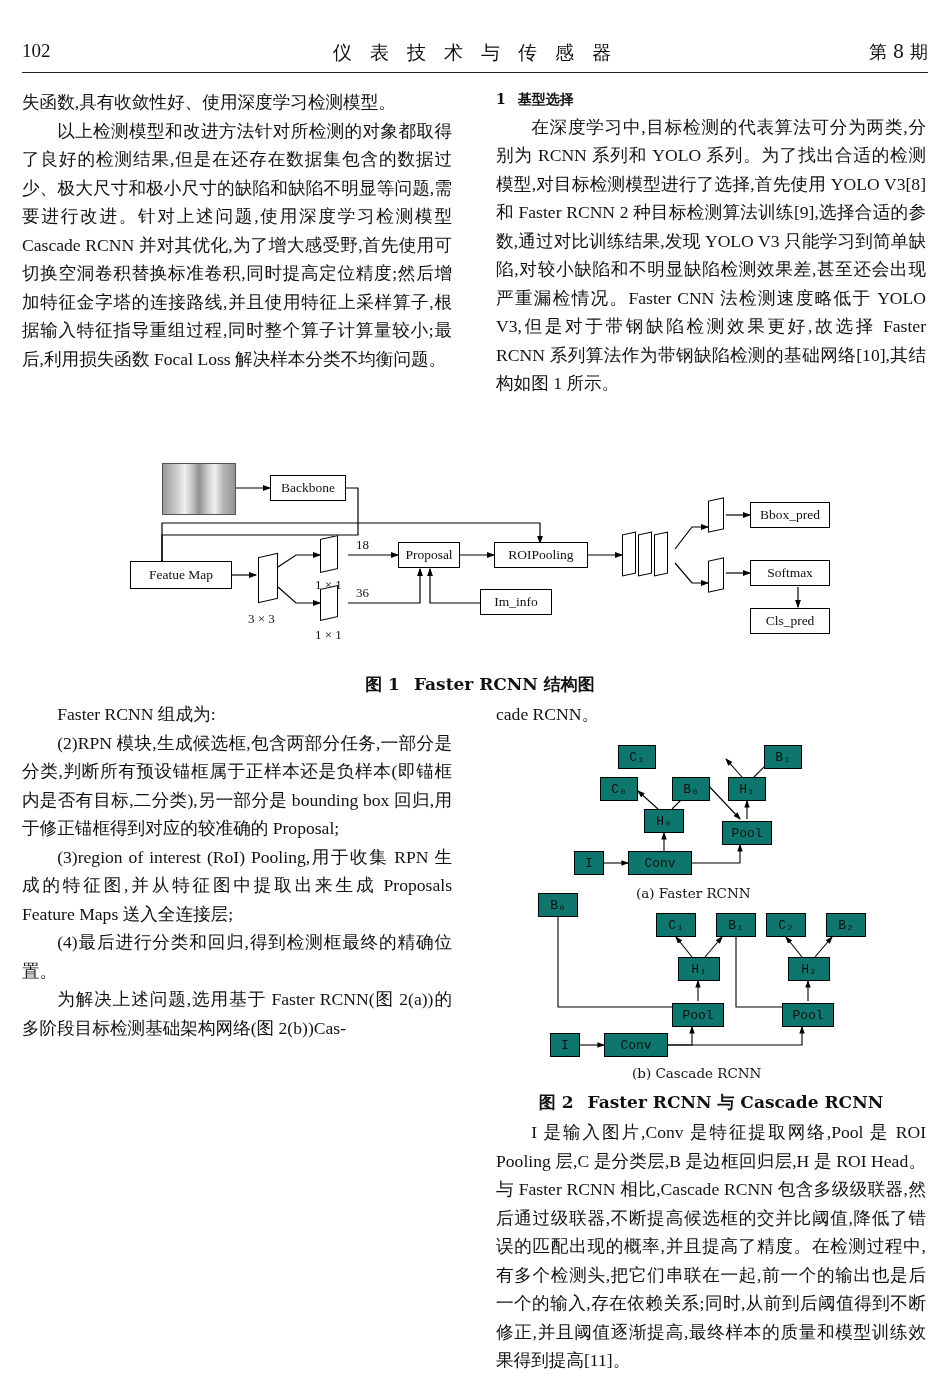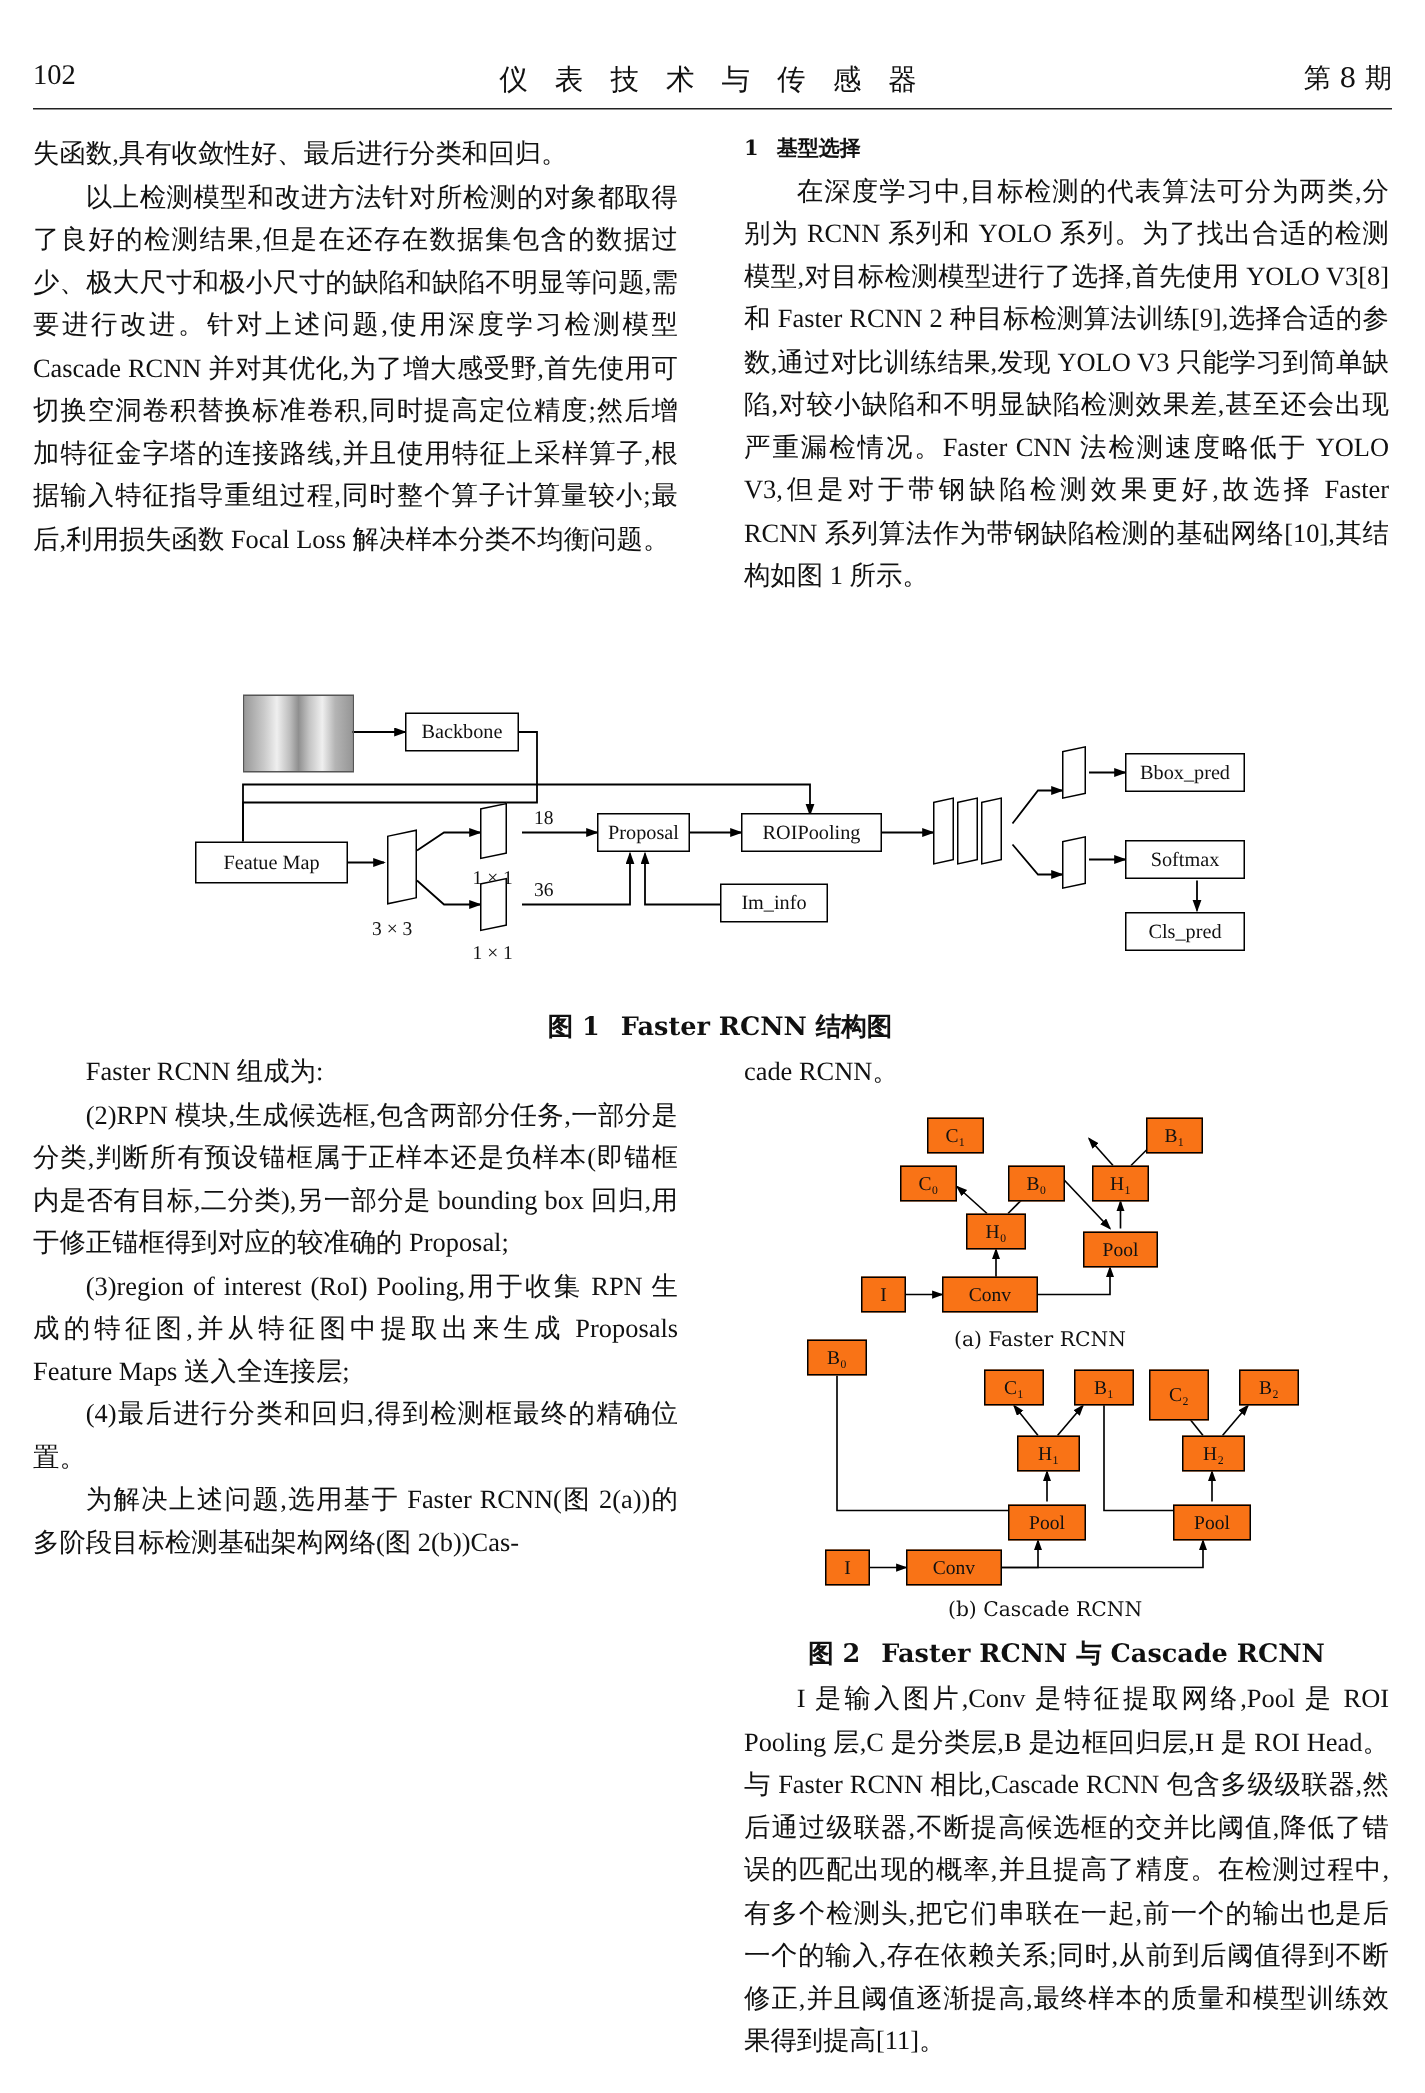--- a/index.html
+++ b/index.html
@@ -144,22 +144,22 @@
   .fig2 {
     position: absolute;
     left: 496px;
     top: 715px;
     width: 430px;
     height: 360px;
   }
   .n2 {
     position: absolute;
     border: 1.1px solid #000;
-    background: #f97316;
-    font-family: Liberation Serif, serif;
+    background: #0f766e;
+    font-family: Liberation Mono, monospace;
     font-size: 13px;
     display: flex;
     align-items: center;
     justify-content: center;
     box-sizing: border-box;
     white-space: nowrap;
   }
   .sub-cap {
     position: absolute;
     font-family: "DejaVu Serif", serif;
@@ -184,21 +184,21 @@
 <div class="page">
 
   <div class="header">
     <div class="header-page-num">102</div>
     <div class="header-journal">仪 表 技 术 与 传 感 器</div>
     <div class="header-issue">第 8 期</div>
     <div class="header-rule"></div>
   </div>
 
   <div class="col col-left" style="top:88px; height:360px;">
-    <p>失函数,具有收敛性好、最后进行分类和回归。</p>
+    <p>失函数,具有收敛性好、使用深度学习检测模型。</p>
     <p class="ind">以上检测模型和改进方法针对所检测的对象都取得了良好的检测结果,但是在还存在数据集包含的数据过少、极大尺寸和极小尺寸的缺陷和缺陷不明显等问题,需要进行改进。针对上述问题,使用深度学习检测模型 Cascade RCNN 并对其优化,为了增大感受野,首先使用可切换空洞卷积替换标准卷积,同时提高定位精度;然后增加特征金字塔的连接路线,并且使用特征上采样算子,根据输入特征指导重组过程,同时整个算子计算量较小;最后,利用损失函数 Focal Loss 解决样本分类不均衡问题。</p>
   </div>
 
   <div class="col col-right" style="top:88px; height:360px;">
     <div class="sec-head">
       <span class="num">1</span><span>基型选择</span>
     </div>
     <p class="ind">在深度学习中,目标检测的代表算法可分为两类,分别为 RCNN 系列和 YOLO 系列。为了找出合适的检测模型,对目标检测模型进行了选择,首先使用 YOLO V3[8] 和 Faster RCNN 2 种目标检测算法训练[9],选择合适的参数,通过对比训练结果,发现 YOLO V3 只能学习到简单缺陷,对较小缺陷和不明显缺陷检测效果差,甚至还会出现严重漏检情况。Faster CNN 法检测速度略低于 YOLO V3,但是对于带钢缺陷检测效果更好,故选择 Faster RCNN 系列算法作为带钢缺陷检测的基础网络[10],其结构如图 1 所示。</p>
   </div>
 
@@ -348,21 +348,21 @@
     <div class="n2" style="left:232px; top:62px; width:38px; height:24px;">H₁</div>
     <div class="n2" style="left:148px; top:94px; width:40px; height:24px;">H₀</div>
     <div class="n2" style="left:226px; top:106px; width:50px; height:24px;">Pool</div>
     <div class="n2" style="left:78px; top:136px; width:30px; height:24px;">I</div>
     <div class="n2" style="left:132px; top:136px; width:64px; height:24px;">Conv</div>
     <div class="sub-cap" style="left:140px; top:170px;">(a) Faster RCNN</div>
 
     <div class="n2" style="left:42px; top:178px; width:40px; height:24px;">B₀</div>
     <div class="n2" style="left:160px; top:198px; width:40px; height:24px;">C₁</div>
     <div class="n2" style="left:220px; top:198px; width:40px; height:24px;">B₁</div>
-    <div class="n2" style="left:270px; top:198px; width:40px; height:34px;">C₂</div>
+    <div class="n2" style="left:270px; top:198px; width:40px; height:24px;">C₂</div>
     <div class="n2" style="left:330px; top:198px; width:40px; height:24px;">B₂</div>
     <div class="n2" style="left:182px; top:242px; width:42px; height:24px;">H₁</div>
     <div class="n2" style="left:292px; top:242px; width:42px; height:24px;text-align:right;">H₂</div>
     <div class="n2" style="left:176px; top:288px; width:52px; height:24px;">Pool</div>
     <div class="n2" style="left:286px; top:288px; width:52px; height:24px;">Pool</div>
     <div class="n2" style="left:54px; top:318px; width:30px; height:24px;">I</div>
     <div class="n2" style="left:108px; top:318px; width:64px; height:24px;">Conv</div>
     <div class="sub-cap" style="left:136px; top:350px;">(b) Cascade RCNN</div>
   </div>
 

